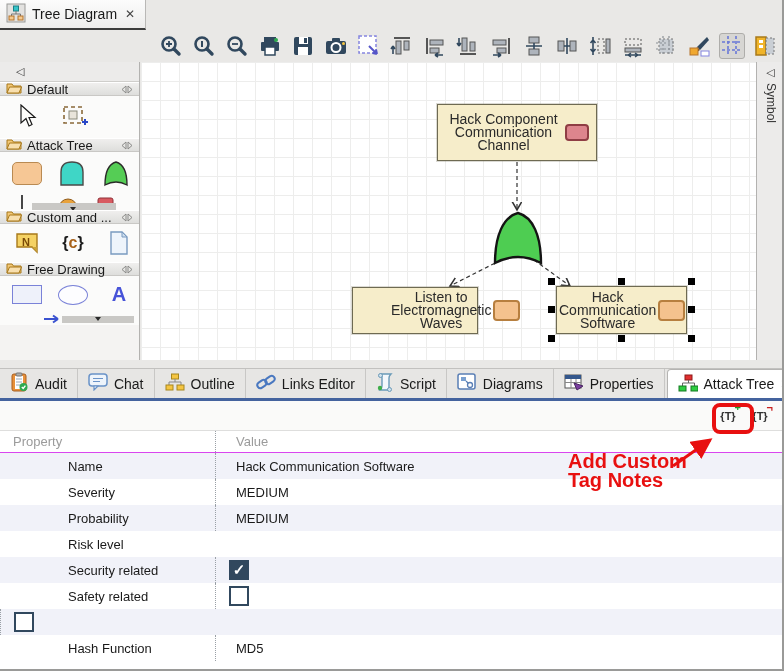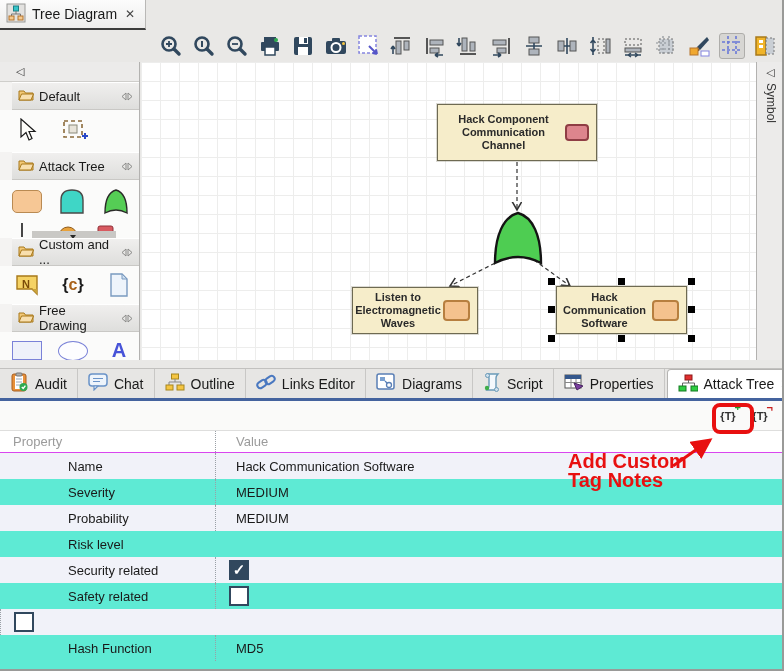--- a/index.html
+++ b/index.html
@@ -23,54 +23,54 @@
   .tbtn { width:26px; height:26px; display:flex; align-items:center; justify-content:center;
     border-radius:3px; cursor:pointer; }
   .tbtn.pressed { background:#d7d6d3; border:1px solid #aeadaa; }
   
   .main { position:absolute; left:0; top:62px; width:784px; height:298px; }
   
   .palette { position:absolute; left:0; top:0; width:140px; height:298px;
     background:#f4f3f2; border-right:1px solid #b3b2b0; overflow:hidden; }
   .pal-top { height:20px; background:#ecebea; border-bottom:1px solid #cfcecb;
     display:flex; align-items:center; padding-left:16px; color:#333; font-size:11px; }
-  .pal-head { height:28px; background:linear-gradient(#f0efee,#dededc);
+  .pal-head { height:14px; background:linear-gradient(#f0efee,#dededc);
     border-top:1px solid #fff; border-bottom:1px solid #c9c8c5;
-    display:flex; align-items:center; gap:5px; padding:0 6px; font-size:13px; color:#1a1a1a;margin-left:12px; }
+    display:flex; align-items:center; gap:5px; padding:0 6px; font-size:13px; color:#1a1a1a; }
   .pal-head .pin { margin-left:auto; }
   .pal-row { display:flex; align-items:center; gap:18px; padding:7px 12px; background:#fbfbfa; }
   .pal-item { display:flex; align-items:center; justify-content:center; min-width:30px; cursor:pointer; }
   .pal-clip { position:relative; height:16px; background:#fbfbfa; overflow:hidden; }
   .glyph-a { color:#4753d8; font-size:20px; font-weight:bold; }
   .glyph-c { color:#1a1a1a; font-size:16px; font-weight:bold; }
   .glyph-c b { color:#a8621a; }
   
   .canvas { position:absolute; left:141px; top:0; width:615px; height:298px; background:#fff;
     background-image:linear-gradient(#ededec 1px, transparent 1px),
                      linear-gradient(90deg,#ededec 1px, transparent 1px);
     background-size:19px 19px; overflow:hidden; }
   .node { position:absolute; background:#f6edca; border:1px solid #6e6a52;
     box-shadow:0 0 0 1px rgba(110,106,82,.25);
-    display:flex; align-items:center; font-weight:bold; font-size:11px; line-height:13px;
+    display:flex; align-items:center; font-weight:normal; font-size:14px; line-height:13px;
     color:#2a2a2a; text-align:center; cursor:pointer; }
   .node .nlabel { flex:1; padding:3px 2px 3px 6px; }
   .badge { border-radius:4px; margin-right:7px; flex:none; cursor:pointer; }
   .badge.red { width:24px; height:17px; background:#dd858d; border:2px solid #8f3d44; }
   .badge.orange { width:27px; height:21px; background:#f4c28e; border:2px solid #b77f3f; }
   .handle { position:absolute; width:7px; height:7px; background:#000; }
   .h-tl{left:-9px;top:-9px} .h-tm{left:calc(50% - 4px);top:-9px} .h-tr{right:-9px;top:-9px}
   .h-ml{left:-9px;top:calc(50% - 4px)} .h-mr{right:-9px;top:calc(50% - 4px)}
   .h-bl{left:-9px;bottom:-9px} .h-bm{left:calc(50% - 4px);bottom:-9px} .h-br{right:-9px;bottom:-9px}
   
   .symbol-strip { position:absolute; left:756px; top:0; width:28px; height:298px;
     background:#ecebea; border-left:1px solid #b3b2b0; display:flex; flex-direction:column;
     align-items:center; padding-top:4px; gap:4px; }
   .symbol-strip .vtext { writing-mode:vertical-rl; font-size:12px; color:#333; }
   
-  .bottom { position:absolute; left:0; top:360px; width:784px; height:311px; background:#5eead4; }
+  .bottom { position:absolute; left:0; top:360px; width:784px; height:311px; background:#ffffff; }
   .sash { height:8px; background:#e9e8e6; }
   .btabbar { height:30px; background:#e7e6e4; border-top:1px solid #c2c1bf;
     display:flex; align-items:stretch; position:relative; }
   .btab { display:flex; align-items:center; gap:6px; padding:0 10px; font-size:14px;
     border-right:1px solid #c8c7c5; cursor:pointer; white-space:nowrap; }
   .btab.active { background:#ffffff; border:1px solid #b5b4b2; border-bottom:none;
     border-radius:4px 4px 0 0; margin-left:2px; }
   .btab .close { font-size:12px; color:#444; }
   .bluebar { height:3px; background:#44639e; }
   .view-toolbar { height:30px; background:#fafaf9; border-bottom:1px solid #dededd;
@@ -403,21 +403,21 @@
         </defs>
         <line x1="376" y1="100" x2="376" y2="148" stroke="#333" stroke-width="1.2" stroke-dasharray="4 3" marker-end="url(#arr)"></line>
         <line x1="360" y1="198" x2="309" y2="224" stroke="#333" stroke-width="1.2" stroke-dasharray="4 3" marker-end="url(#arr)"></line>
         <line x1="393" y1="198" x2="429" y2="224" stroke="#333" stroke-width="1.2" stroke-dasharray="4 3" marker-end="url(#arr)"></line>
         <path d="M 354 201 C 354 174 362 155 377 151 C 392 155 400 174 400 201 Q 377 189 354 201 Z" fill="#4ecd52" stroke="#141414" stroke-width="2.4"></path>
       </svg>
       <div class="node" style="left:296px;top:42px;width:160px;height:57px;">
         <span class="nlabel">Hack Component Communication Channel</span>
         <span class="badge red"></span>
       </div>
-      <div class="node" style="left:211px;top:225px;width:126px;height:47px;">
+      <div class="node" style="left:211px;top:225px;width:126px;height:47px;padding-left:36px;">
         <span class="nlabel" style="padding-left:2px">Listen to Electromagnetic Waves</span>
         <span class="badge orange"></span>
       </div>
       <div class="node" style="left:415px;top:224px;width:131px;height:48px;">
         <span class="nlabel" style="padding-left:2px">Hack Communication Software</span>
         <span class="badge orange"></span>
         <span class="handle h-tl"></span>
         <span class="handle h-tm"></span>
         <span class="handle h-tr"></span>
         <span class="handle h-ml"></span>
@@ -467,36 +467,36 @@
         <span>Outline</span>
       </div>
       <div class="btab">
         <span><svg width="20" height="18">
               <rect x="1" y="8" width="10" height="6" rx="3" fill="none" stroke="#4a78c0" stroke-width="2" transform="rotate(-35 6 11)"></rect>
               <rect x="9" y="4" width="10" height="6" rx="3" fill="none" stroke="#4a78c0" stroke-width="2" transform="rotate(-35 14 7)"></rect>
             </svg></span>
         <span>Links Editor</span>
       </div>
       <div class="btab">
+        <span><svg width="18" height="20">
+              <path d="M5 2 H15 Q13 4 13 6 V18 H4 Q6 16 6 14 V6 Q6 4 5 2 Z" fill="#f4f8fc" stroke="#6a9ab8" stroke-width="1.4"></path>
+              <circle cx="4.5" cy="3.5" r="2" fill="#cfe0ec" stroke="#6a9ab8"></circle>
+              <circle cx="13.5" cy="17.5" r="2" fill="#cfe0ec" stroke="#6a9ab8"></circle>
+              <circle cx="4" cy="16" r="2.2" fill="#3fae4a"></circle>
+            </svg></span>
+        <span>Script</span>
+      </div>
+      <div class="btab">
         <span><svg width="20" height="18">
               <rect x="1" y="1" width="17" height="15" rx="2" fill="#fff" stroke="#5a7fb5" stroke-width="1.5"></rect>
               <rect x="4" y="4" width="5" height="4" fill="#7aa0d0"></rect>
               <circle cx="13" cy="12" r="2.5" fill="none" stroke="#5a7fb5" stroke-width="1.3"></circle>
               <path d="M9 8 L11 10" stroke="#5a7fb5" stroke-width="1.2"></path>
             </svg></span>
         <span>Diagrams</span>
-      </div>
-      <div class="btab">
-        <span><svg width="18" height="20">
-              <path d="M5 2 H15 Q13 4 13 6 V18 H4 Q6 16 6 14 V6 Q6 4 5 2 Z" fill="#f4f8fc" stroke="#6a9ab8" stroke-width="1.4"></path>
-              <circle cx="4.5" cy="3.5" r="2" fill="#cfe0ec" stroke="#6a9ab8"></circle>
-              <circle cx="13.5" cy="17.5" r="2" fill="#cfe0ec" stroke="#6a9ab8"></circle>
-              <circle cx="4" cy="16" r="2.2" fill="#3fae4a"></circle>
-            </svg></span>
-        <span>Script</span>
       </div>
       <div class="btab">
         <span><svg width="20" height="18">
               <rect x="1" y="2" width="16" height="13" fill="#fff" stroke="#555"></rect>
               <rect x="1" y="2" width="16" height="4" fill="#34578c"></rect>
               <path d="M1 9.5 H17 M7 6 V15 M12 6 V15" stroke="#888" stroke-width="1"></path>
               <path d="M10 10 L19 13 L13 17 Z" fill="#7a3fa0" stroke="#4a2462"></path>
             </svg></span>
         <span>Properties</span>
       </div>

